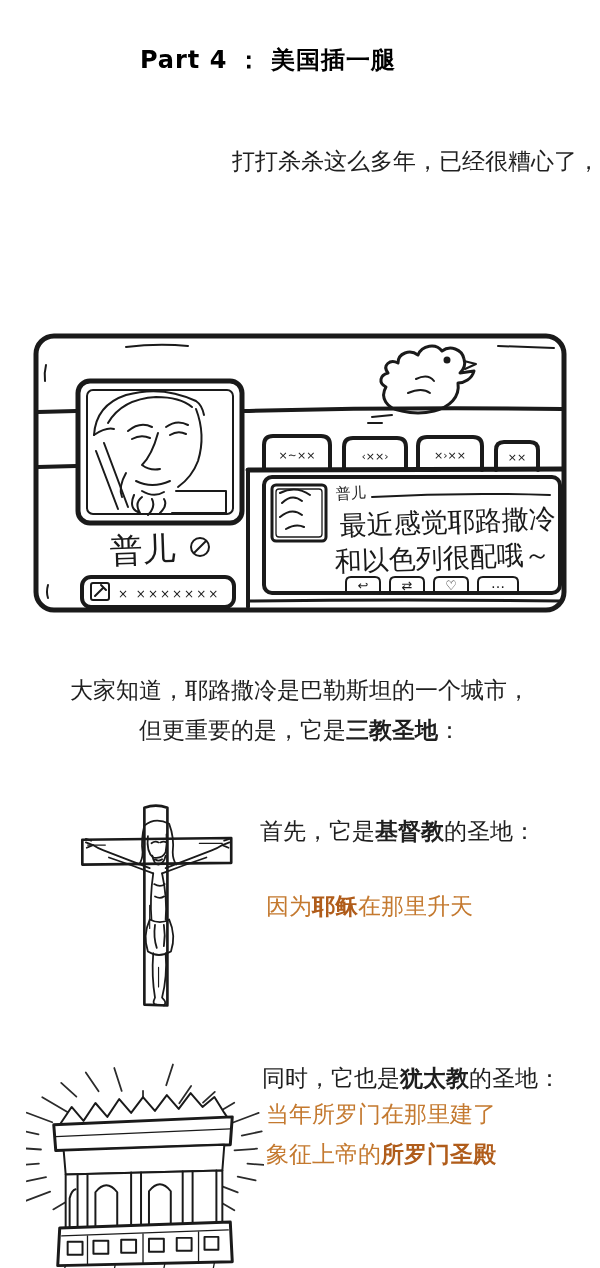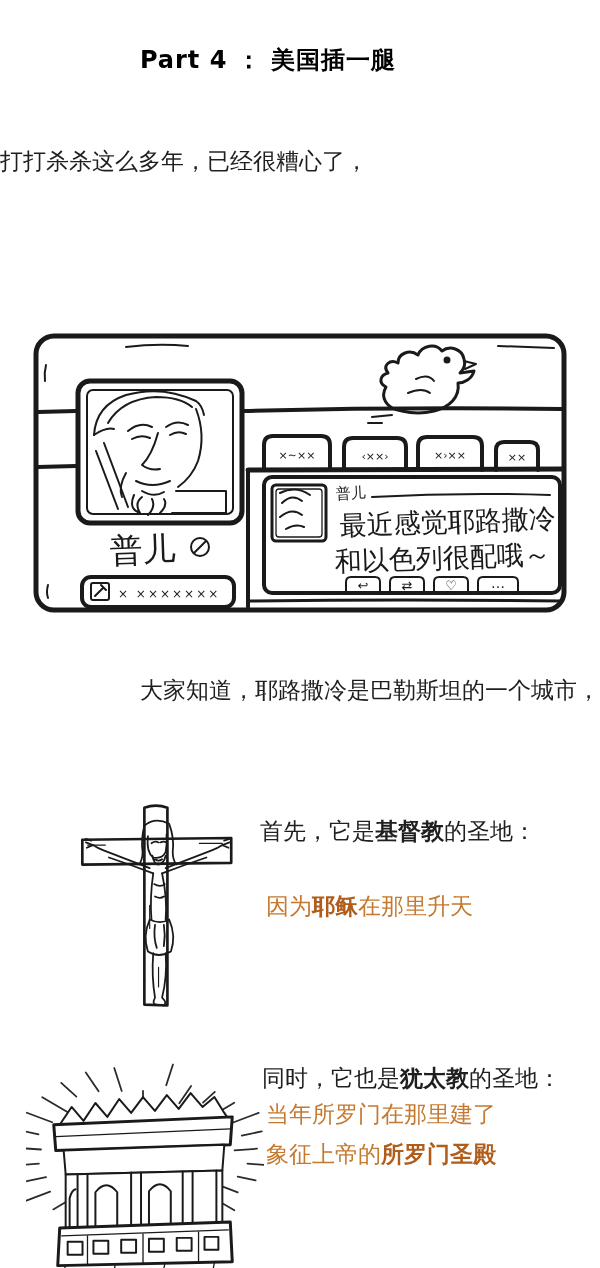--- a/index.html
+++ b/index.html
@@ -3,23 +3,23 @@
 <meta charset="utf-8">
 <style>
   *{margin:0;padding:0;box-sizing:border-box}
   html,body{width:600px;height:1268px}
   body{position:relative;background:#ffffff;color:#1f1f1f;overflow:hidden;
        font-family:"DejaVu Sans","Liberation Sans",sans-serif}
   b{font-weight:700}
 
   .title{position:absolute;top:44px;left:0;width:536px;text-align:center;
          font-size:24px;font-weight:700;color:#000;letter-spacing:1px;white-space:pre}
-  .intro{position:absolute;top:141px;left:0;width:600px;text-align:left;
+  .intro{position:absolute;top:141px;left:0;width:600px;text-align:right;
          font-size:23px;line-height:41px}
-  .transition{position:absolute;top:670px;left:0;width:600px;text-align:right;
+  .transition{position:absolute;top:670px;left:0;width:600px;text-align:center;
          font-size:23px;line-height:40px}
 
   .sketch{position:absolute;left:30px;top:331px;width:540px;height:284px}
   #illu1{position:absolute;left:66px;top:799px;width:178px;height:226px}
   #illu2{position:absolute;left:26px;top:1057px;width:238px;height:211px}
 
   .sec-heading{position:absolute;font-size:23px;color:#1f1f1f;white-space:nowrap}
   .sec-note{position:absolute;font-size:23px;line-height:40px;white-space:nowrap;color:#c4792f}
   .sec-note b{color:#b05c1a}
   #heading1{left:260px;top:816px}
@@ -140,20 +140,21 @@
   </g>
   <text x="333" y="259" font-size="13" text-anchor="middle">↩</text>
   <text x="377" y="259" font-size="13" text-anchor="middle">⇄</text>
   <text x="421" y="259" font-size="13" text-anchor="middle">♡</text>
   <text x="468" y="257" font-size="14" text-anchor="middle">…</text>
 </svg>
 </div>
 
 <div class="transition">
   <div>大家知道，耶路撒冷是巴勒斯坦的一个城市，</div>
+  <div><span>但更重要的是，它是</span><b>三教圣地</b><span>：</span></div>
 </div>
 
 <div id="illu1">
 <svg viewBox="0 0 200 255" width="178" height="226">
   <g class="ink">
     <path class="s3" d="M88,10 L88,232 M114,10 L114,232 M88,10 Q101,5 114,10 M88,232 L114,233"></path>
     <path class="s3" d="M18,46 L186,44 L186,72 L18,74 Z"></path>
     <path class="s1" d="M24,52 l20,0 M150,50 l26,0 M94,120 l0,26 M104,190 l0,22"></path>
     <g class="ink s2">
       <path d="M88,30 Q84,46 86,60 Q86,68 82,74 M116,28 Q122,44 120,60 Q120,68 124,74 M88,30 Q100,20 116,28"></path>

